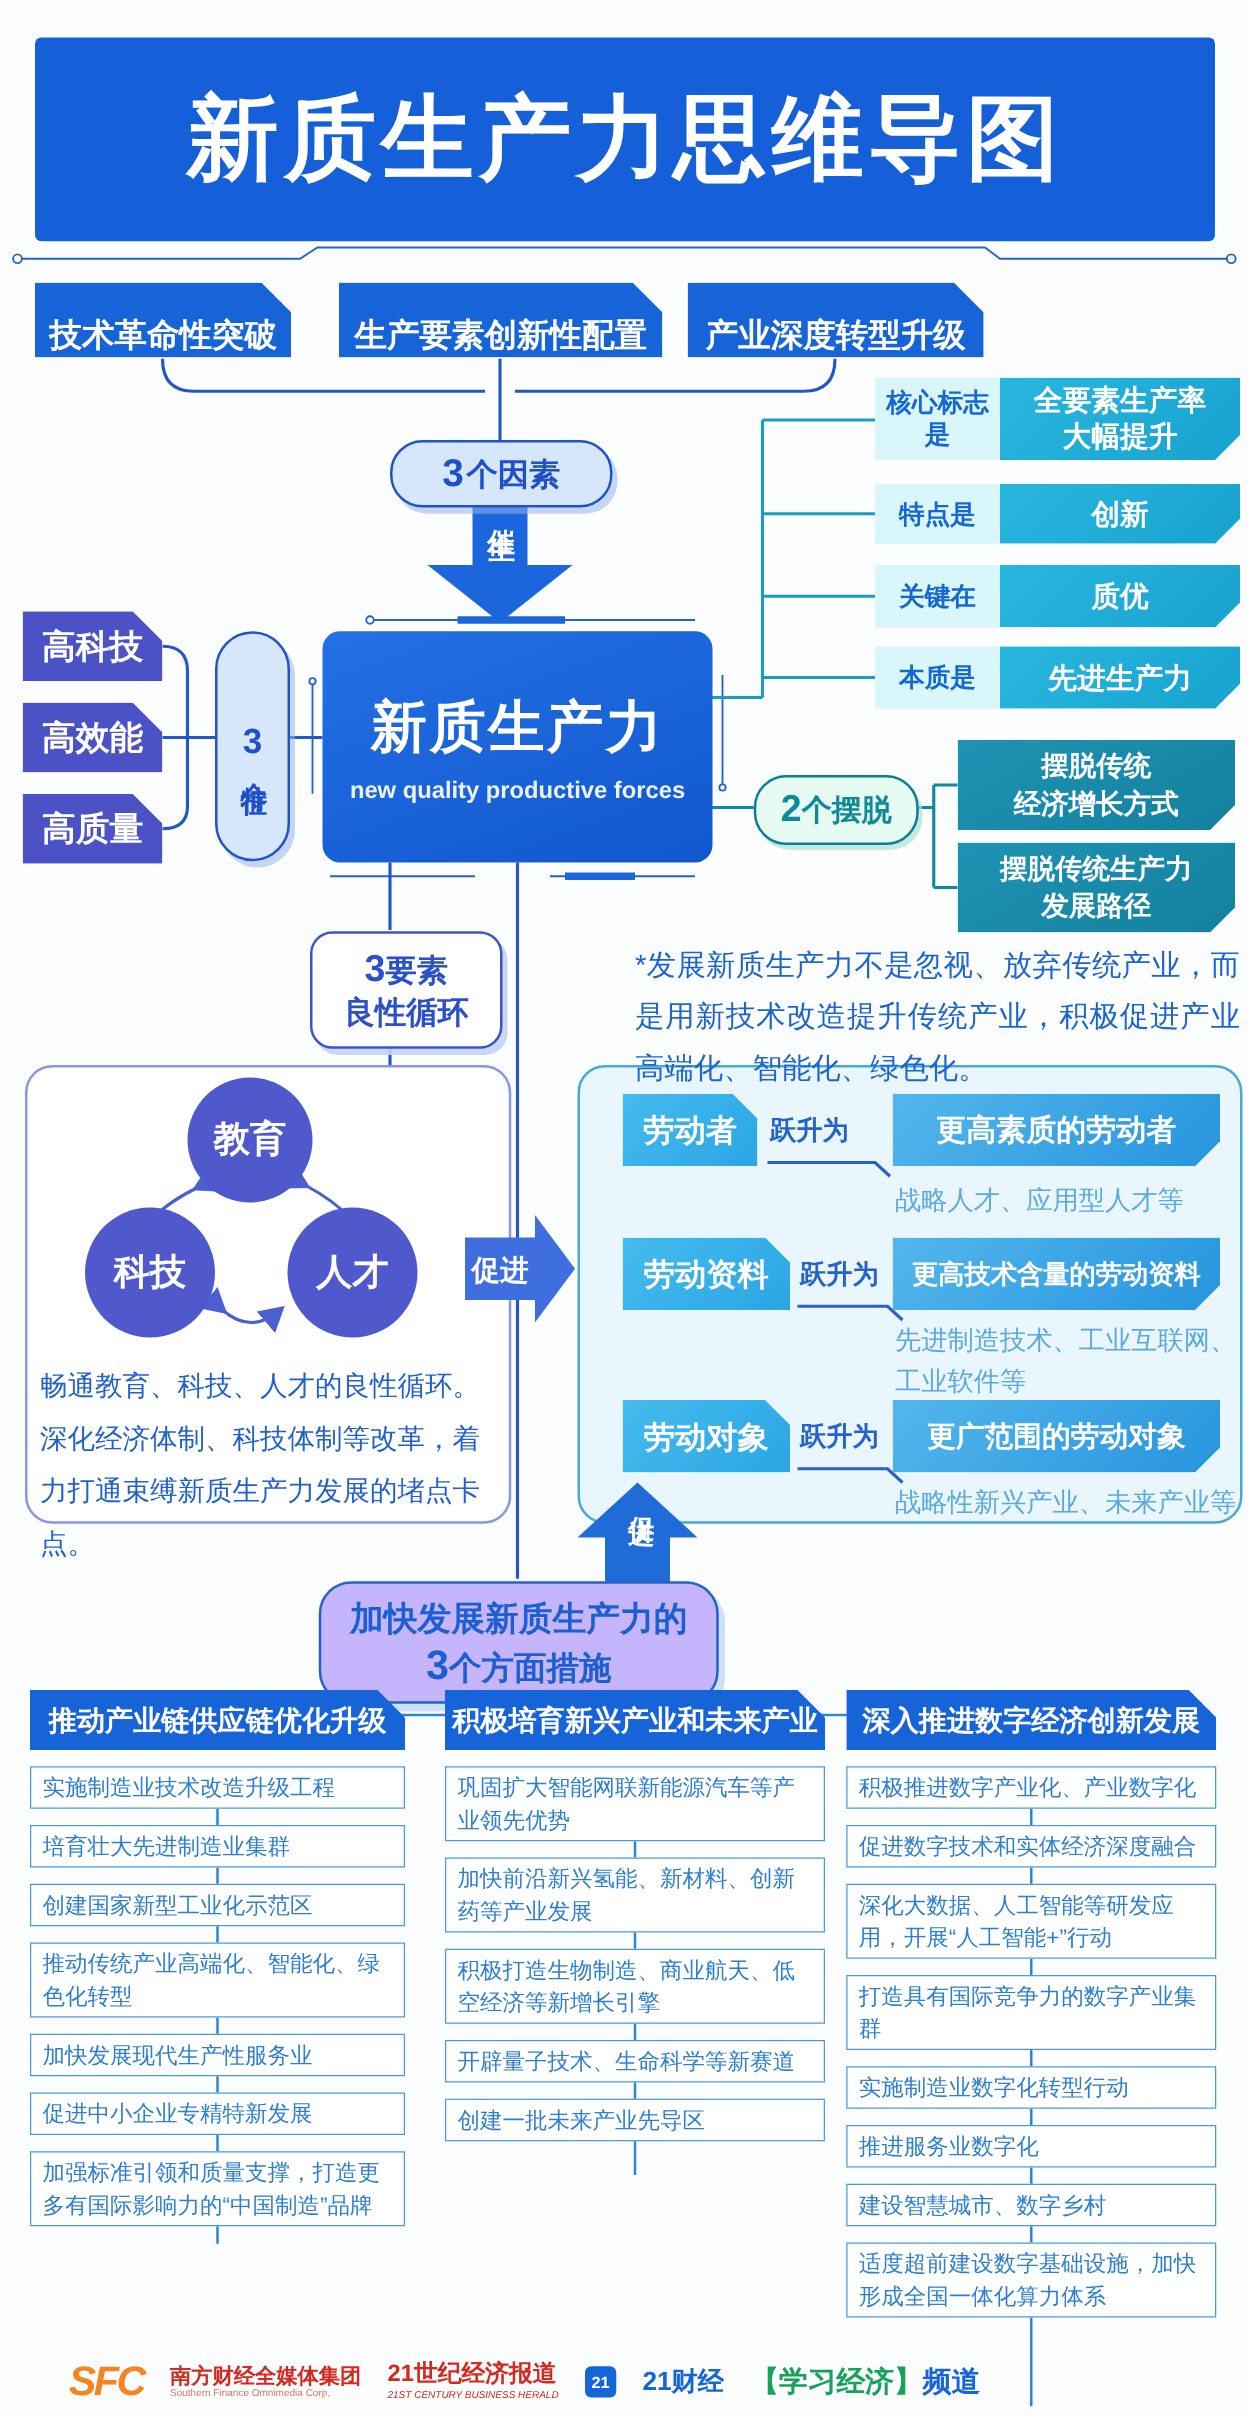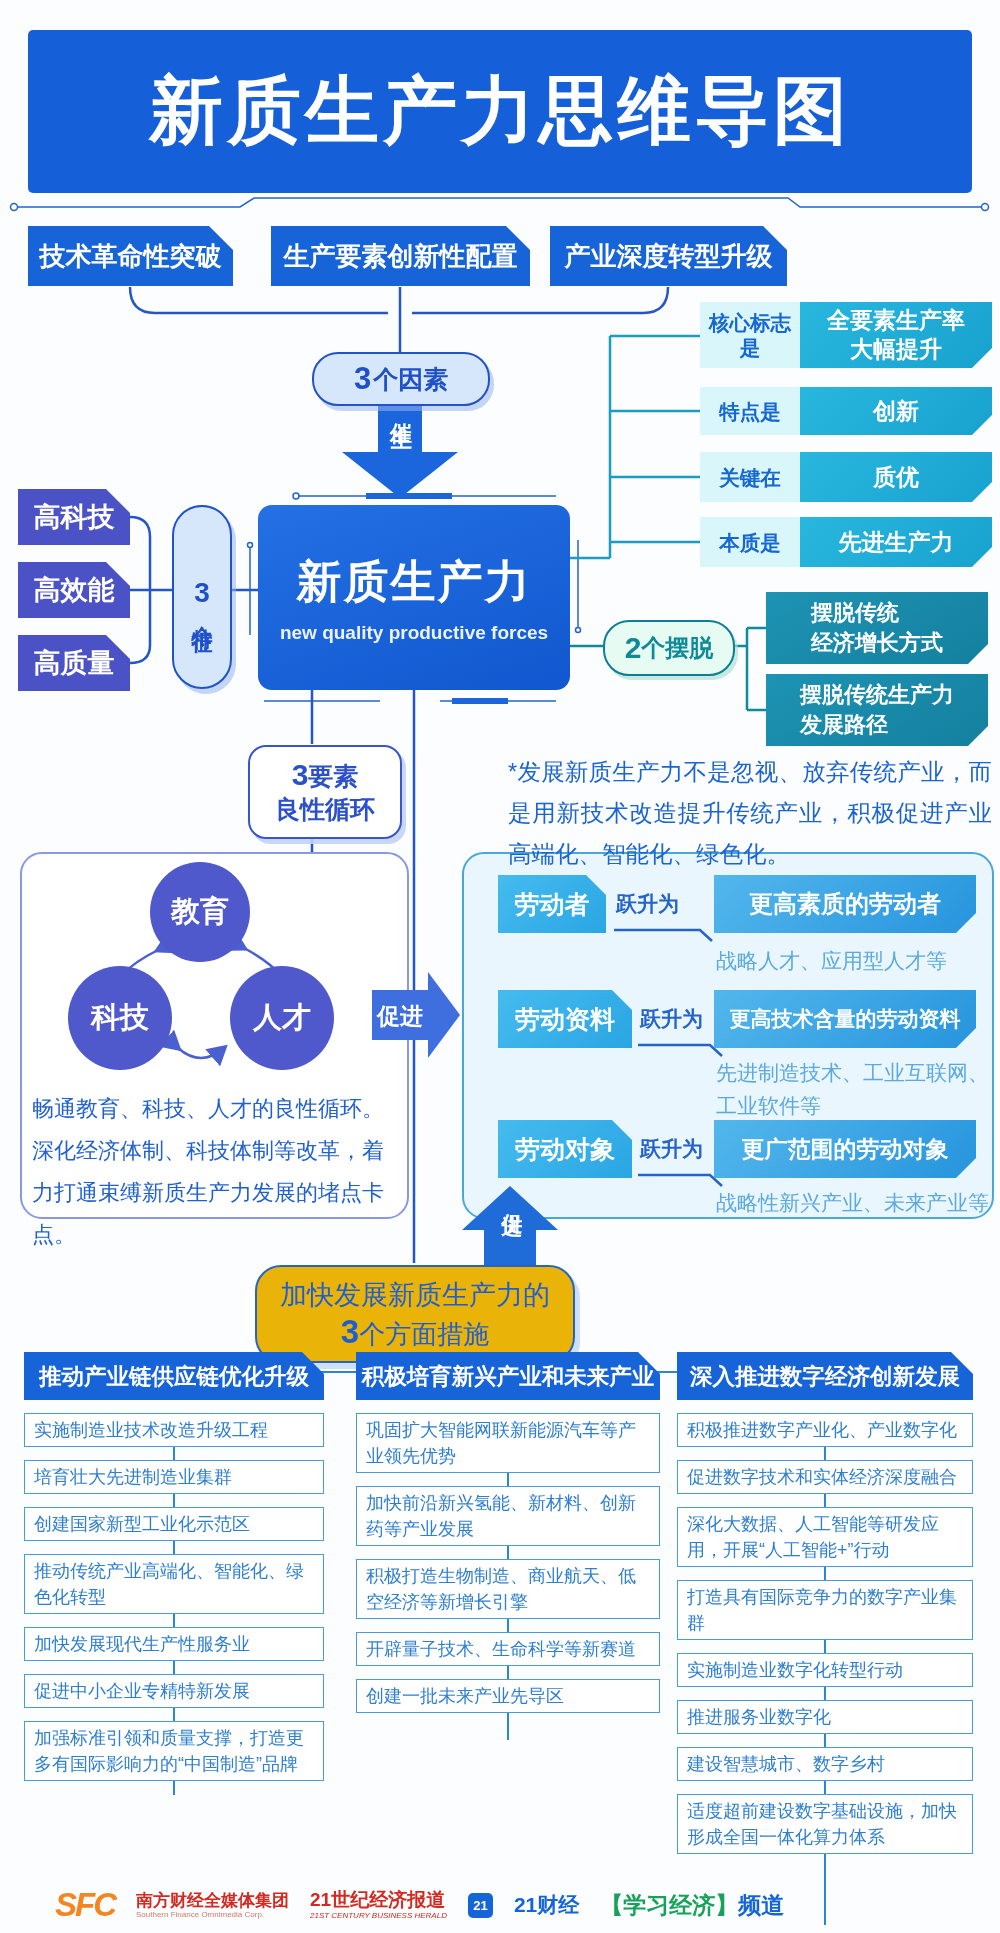--- a/index.html
+++ b/index.html
@@ -8,21 +8,21 @@
   .abs{position:absolute}
   .z1{z-index:1}.z2{z-index:2}.z3{z-index:3}.z4{z-index:4}
   
   .banner{left:28px;top:30px;width:944px;height:163px;background:#1560d8;border-radius:5px;
           display:flex;align-items:center;justify-content:center}
   .banner h1{margin:16px;color:#fff;font-size:74px;font-weight:900;letter-spacing:4px}
   
   .clip-tr{clip-path:polygon(0 0,calc(100% - 24px) 0,100% 24px,100% 100%,0 100%)}
   .clip-br{clip-path:polygon(0 0,100% 0,100% calc(100% - 20px),calc(100% - 20px) 100%,0 100%)}
   .tag{background:#1763d8;color:#fff;font-weight:800;font-size:26px;display:flex;
-       align-items:center;justify-content:center;height:60px}
+       align-items:flex-end;justify-content:center;height:60px}
   .feature{background:#4a52c5;color:#fff;font-weight:800;font-size:27px;display:flex;
        align-items:center;justify-content:center;width:112px;height:56px}
   
   .pill{background:#d6e7fc;border:2.5px solid #2153c8;border-radius:26px;color:#2050c8;
         font-weight:900;display:flex;align-items:center;justify-content:center;
         box-shadow:4px 5px 0 rgba(150,180,238,.55)}
   .pill .num{font-size:31px;margin-right:2px}
   .pill .rest{font-size:25px}
   .mintpill{background:#e6fbf2;border:2.5px solid #0c7f93;color:#0e8997;border-radius:26px;
         font-weight:900;display:flex;align-items:center;justify-content:center;
@@ -36,42 +36,42 @@
   .core .s{color:#eaf3ff;font-size:19px;font-weight:700}
   
   .attr-row{left:700px;width:292px;display:flex}
   .attr-label{width:100px;background:#d9f6fb;color:#1667d1;font-weight:800;font-size:20.5px;
         display:flex;align-items:center;justify-content:center;text-align:center;line-height:25px}
   .attr-value{flex:1;background:linear-gradient(135deg,#28b7de,#18a2cf);color:#fff;font-weight:800;
         font-size:23px;display:flex;align-items:center;justify-content:center;text-align:center;
         white-space:pre-line;line-height:29px;
         clip-path:polygon(0 0,100% 0,100% calc(100% - 20px),calc(100% - 20px) 100%,0 100%)}
   .tealbox{background:linear-gradient(150deg,#1e93b3,#14809f);color:#fff;font-weight:800;
-        font-size:22px;display:flex;align-items:center;justify-content:center;
+        font-size:22px;display:flex;align-items:center;justify-content:center;text-align:center;
         white-space:pre-line;line-height:30px}
   
   .lpanel{left:20px;top:852px;width:385px;height:363px;background:#fff;border:2px solid #8a97e3;
         border-radius:22px}
   .rpanel{left:462px;top:852px;width:528px;height:363px;background:#e9f6fd;border:2px solid #49a7da;
         border-radius:22px}
   .circle{border-radius:50%;background:#5059cc;color:#fff;font-weight:800;font-size:29px;
         display:flex;align-items:center;justify-content:center}
   .desc{color:#2161cf;font-size:22px;line-height:42px}
   .lab-label{background:linear-gradient(135deg,#45bbee,#2ba6e4);color:#fff;font-weight:800;
         font-size:25px;display:flex;align-items:center;justify-content:center;height:58px;
         clip-path:polygon(0 0,calc(100% - 20px) 0,100% 20px,100% 100%,0 100%)}
   .lab-value{background:linear-gradient(135deg,#53b7ec,#2694dd);color:#fff;font-weight:800;
         display:flex;align-items:center;justify-content:center;height:58px;
         clip-path:polygon(0 0,100% 0,100% calc(100% - 20px),calc(100% - 20px) 100%,0 100%)}
   .leap{color:#2563c9;font-weight:800;font-size:21px}
   .sub{color:#5ba9de;font-size:21px;line-height:33px;white-space:pre-line}
   
-  .mhead{left:255px;top:1265px;width:316px;height:94px;background:#eab308;border:2.5px solid #2563c9;
+  .mhead{left:255px;top:1265px;width:316px;height:94px;background:#c4b5fd;border:2.5px solid #2563c9;
         border-radius:26px;box-shadow:5px 6px 0 rgba(201,220,247,.9);display:flex;flex-direction:column;
-        align-items:center;justify-content:center;color:#1d5fd3;font-weight:400}
+        align-items:center;justify-content:center;color:#1d5fd3;font-weight:700}
   .mhead .l1{font-size:27px}
   .mhead .l2{font-size:26px}
   .mhead .l2 b{font-size:33px}
   .mcol{position:absolute;top:1352px;display:flex;flex-direction:column;gap:13px;z-index:3}
   .mcol .mhdr{height:48px;background:#1763d8;color:#fff;font-weight:800;font-size:22.5px;
         display:flex;align-items:center;justify-content:center;flex:none;
         clip-path:polygon(0 0,calc(100% - 22px) 0,100% 22px,100% 100%,0 100%)}
   .mitem{background:#fff;border:1.5px solid #4a9ade;color:#2e7fd0;font-size:18px;line-height:26px;
         padding:3px 9px;font-weight:500}
   .note{color:#1c64d2;font-size:23.5px;line-height:41px;text-align:justify}

